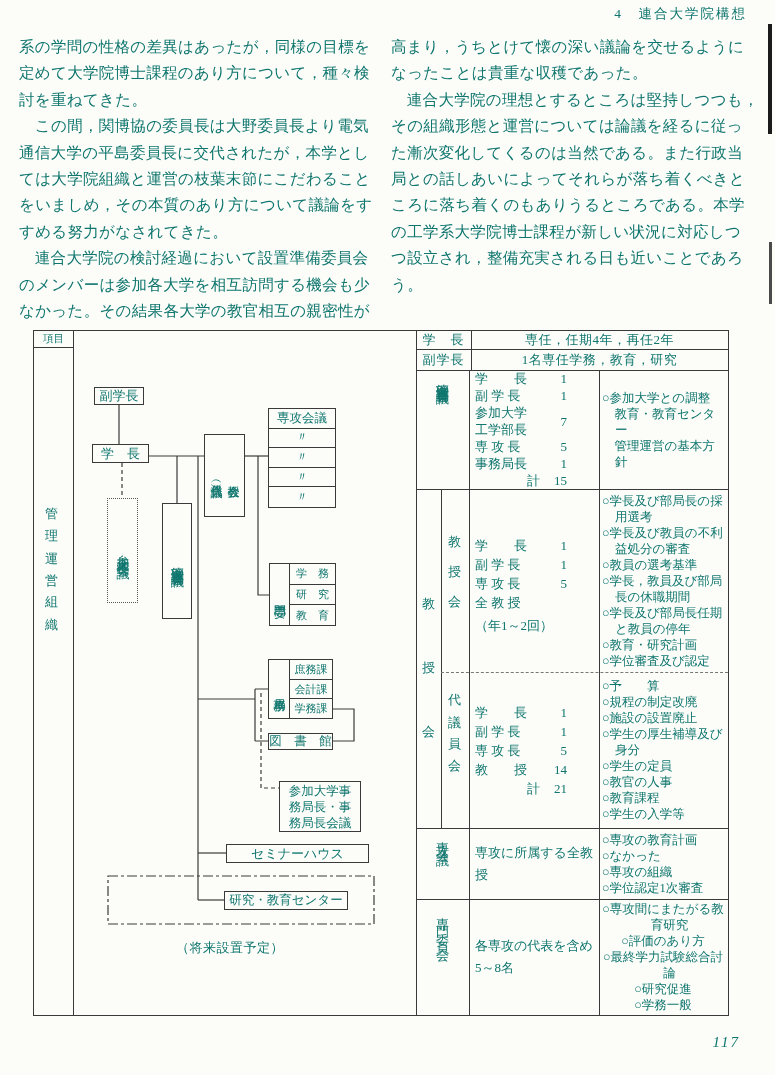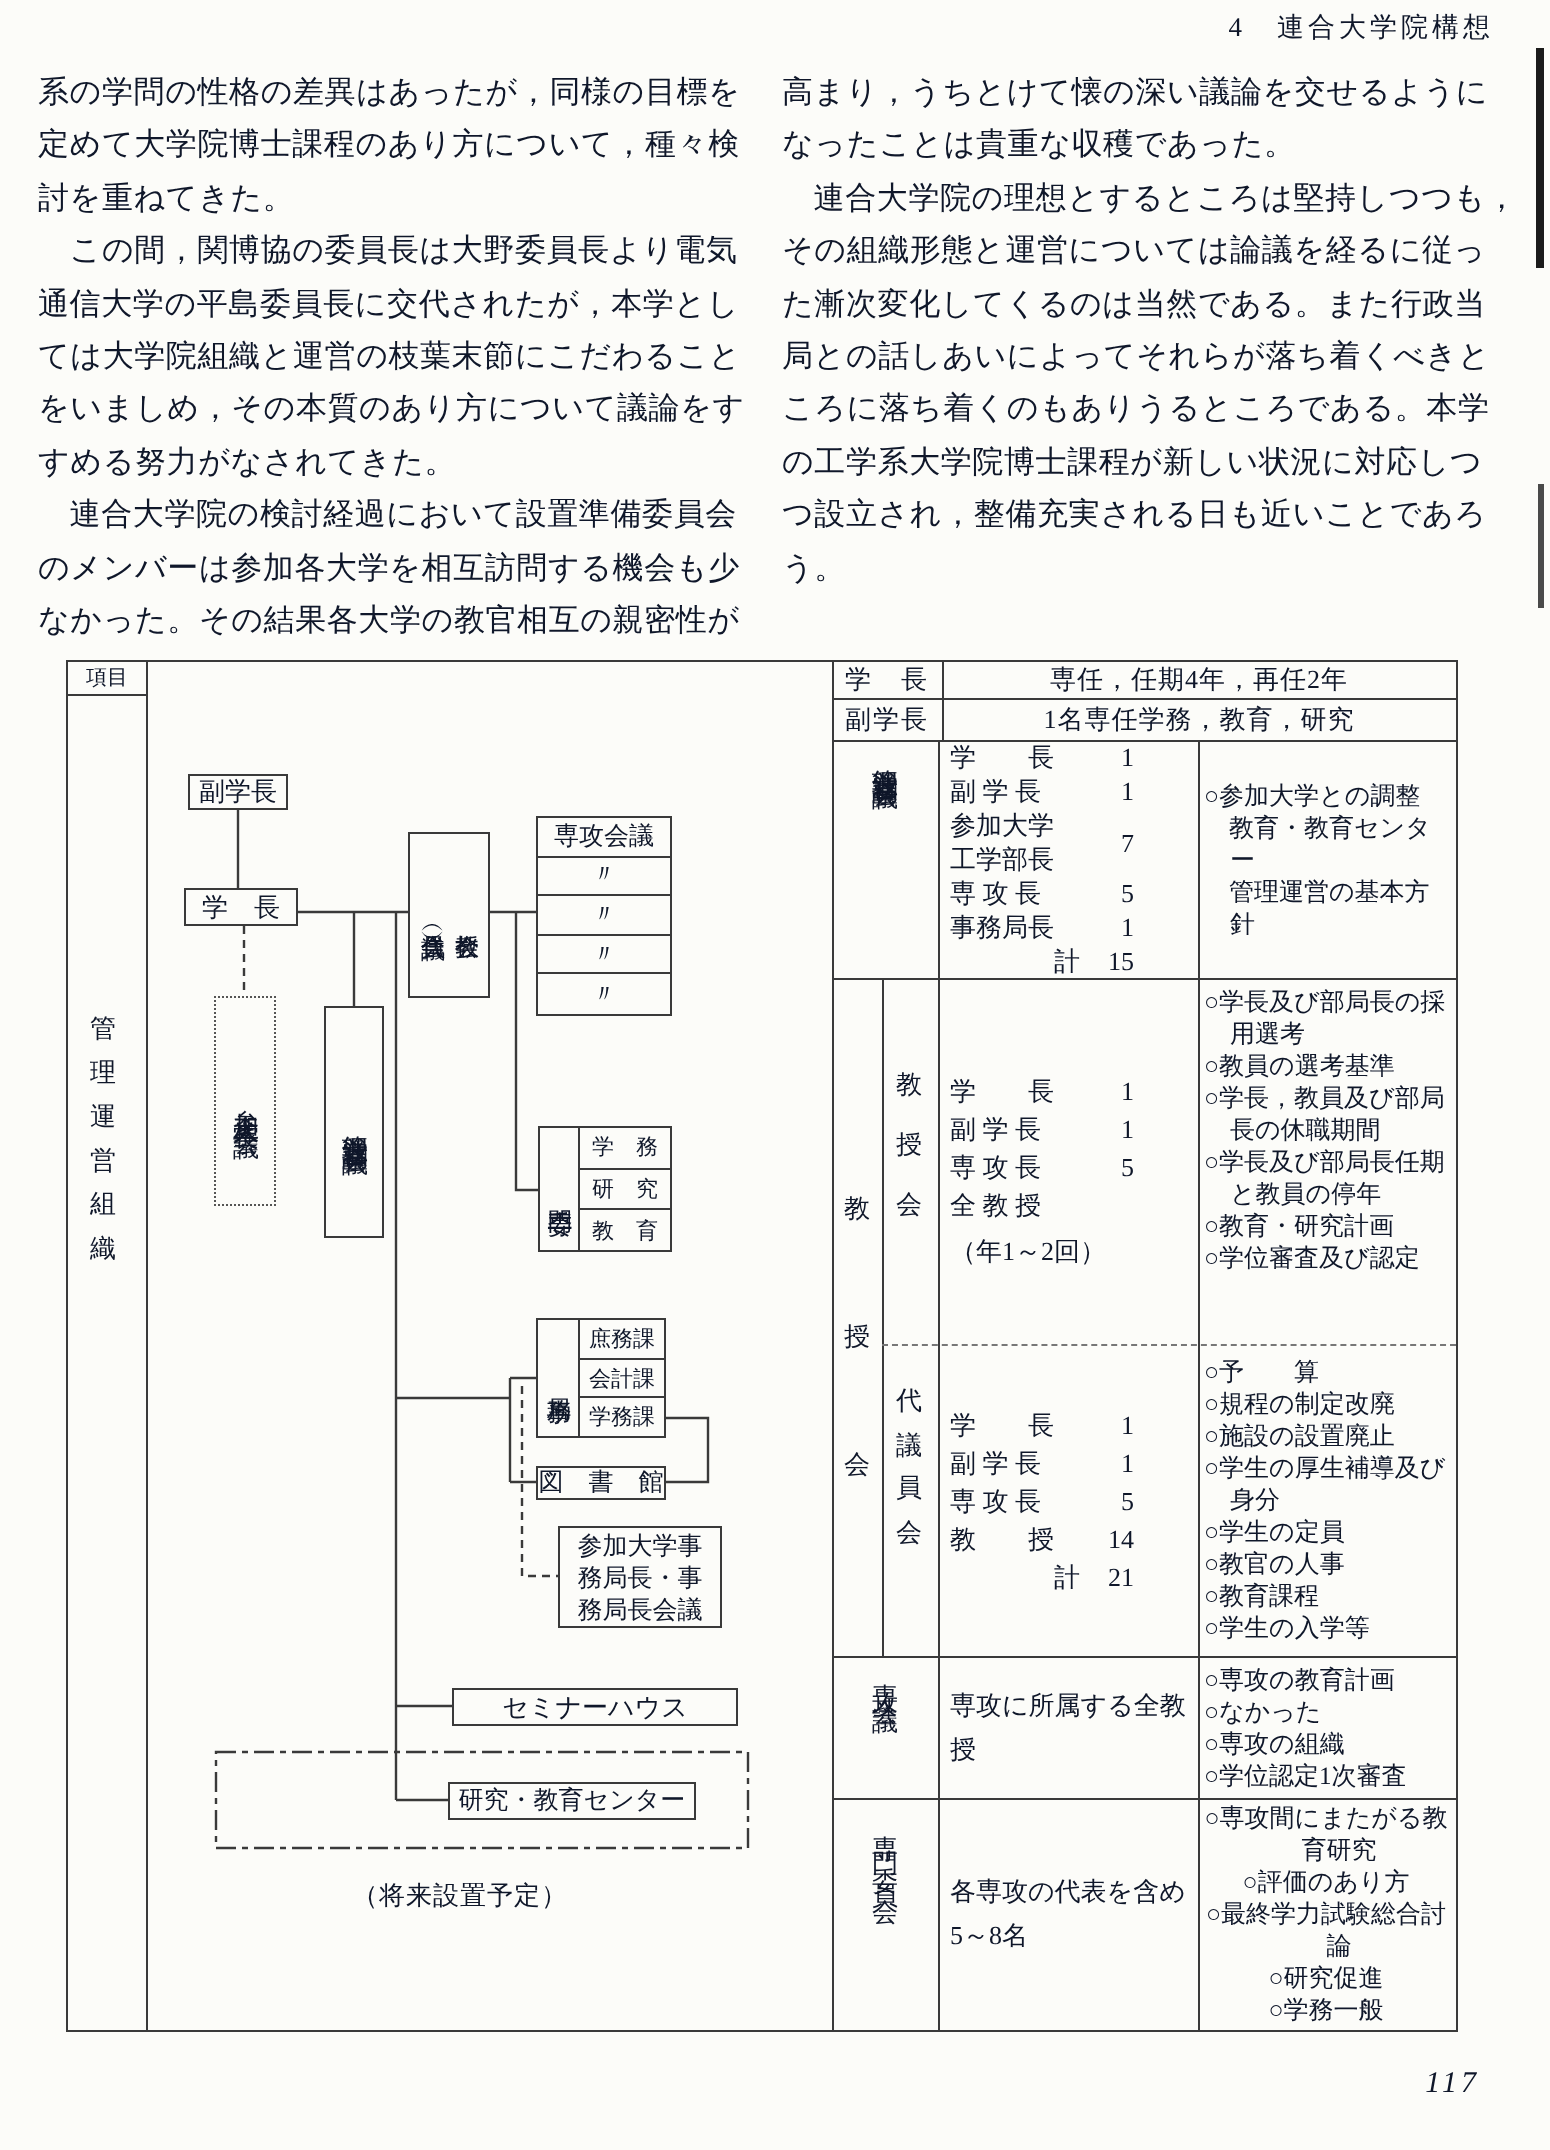--- a/index.html
+++ b/index.html
@@ -1,18 +1,18 @@
 <!DOCTYPE html>
 <html><head>
 <meta charset="utf-8">
 <style>
   html,body{margin:0;padding:0;background:#d8d8d4;}
   .page{
     position:relative;width:775px;height:1075px;margin:0 auto;
-    background:#fcfcf9;color:#0f172a;overflow:hidden;
+    background:#fcfcf9;color:#0f766e;overflow:hidden;
     font-family:"Liberation Serif","DejaVu Serif",serif;
   }
   
   .runhead{position:absolute;top:5px;left:420px;width:327px;text-align:right;
     font-size:13.5px;letter-spacing:2px;}
   .pagenum{position:absolute;top:1034px;left:640px;width:100px;text-align:right;
     font-size:15px;font-style:italic;letter-spacing:2px;}
   
   .tcol{position:absolute;top:34px;font-size:15.5px;line-height:26.4px;letter-spacing:.3px;}
   .tcol-left{left:19px;width:352px;}
@@ -23,21 +23,21 @@
     border:1.4px solid #3a3a3a;font-size:13px;}
   .vl{position:absolute;border-left:1.1px solid #3a3a3a;width:0;}
   .hl{position:absolute;border-top:1.1px solid #3a3a3a;height:0;}
   .hl-dot{position:absolute;border-top:1.2px dashed #777;height:0;}
   .vt{writing-mode:vertical-rl;}
   .seclab{position:absolute;writing-mode:vertical-rl;font-size:13px;line-height:13px;}
   
   .bx{position:absolute;border:1.2px solid #3a3a3a;background:#fcfcf9;
     display:flex;align-items:center;justify-content:center;font-size:13px;box-sizing:border-box;}
   .bx-dotted{border:1.3px dotted #555;}
-  .pre{white-space:pre-line;}
+  .pre{white-space:pre-line;margin-top:18px;}
   .splitbox{padding:0;align-items:stretch;}
   .splitbox .blab{writing-mode:vertical-rl;display:flex;align-items:center;justify-content:center;
     border-right:1.1px solid #3a3a3a;font-size:12.5px;}
   .splitbox .brows{flex:1;display:flex;flex-direction:column;}
   .brows .srow{flex:1;display:flex;align-items:center;justify-content:center;
     border-bottom:1.1px solid #3a3a3a;font-size:11px;}
   .brows .srow:last-child,.stack .srow:last-child{border-bottom:none;}
   .stack{padding:0;flex-direction:column;align-items:stretch;}
   .stack .srow{height:20px;display:flex;align-items:center;justify-content:center;
     border-bottom:1.1px solid #3a3a3a;font-size:12.5px;box-sizing:border-box;}
@@ -273,20 +273,21 @@
 
     <div class="dutycell" style="top:39px;height:119px;font-family:Liberation Serif, serif;">
 
     <div class="duty">○参加大学との調整</div>
         <div class="duty">　教育・教育センター</div>
         <div class="duty">　管理運営の基本方針</div>
       </div>
     <div class="dutycell" style="top:158px;height:183px;justify-content:flex-start;padding-top:4px;">
 
     <div class="duty">○学長及び部局長の採用選考</div>
+        <div class="duty">○学長及び教員の不利益処分の審査</div>
         <div class="duty">○教員の選考基準</div>
         <div class="duty">○学長，教員及び部局長の休職期間</div>
         <div class="duty">○学長及び部局長任期と教員の停年</div>
         <div class="duty">○教育・研究計画</div>
         <div class="duty">○学位審査及び認定</div>
       </div>
     <div class="dutycell" style="top:341px;height:156px;">
 
     <div class="duty">○予　　算</div>
         <div class="duty">○規程の制定改廃</div>

